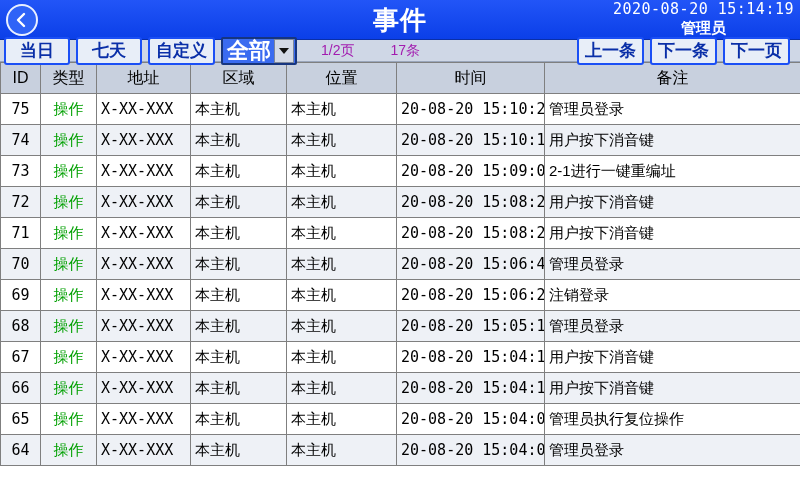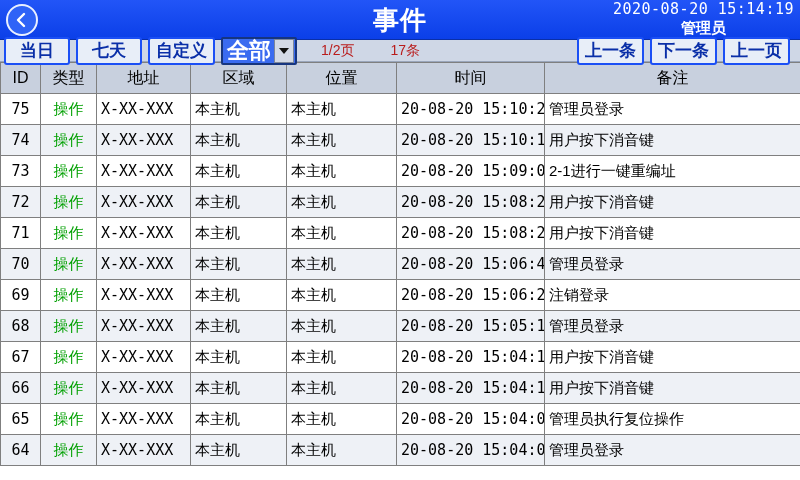--- a/index.html
+++ b/index.html
@@ -113,21 +113,21 @@
     display: flex; align-items: center; justify-content: center;
   }
   .caret {
     width: 0; height: 0;
     border-left: 5px solid transparent;
     border-right: 5px solid transparent;
     border-top: 6px solid #111111;
   }
   .tb-info {
     font-size: 14px;
-    color: #b91c1c;
+    color: #a21caf;
     margin: 0 10px;
     white-space: nowrap;
   }
   .tb-info.pages { margin-left: 18px; margin-right: 26px; }
   .tb-spacer { flex: 1; }
 
   
   .table-wrap {
     height: 404px;
     overflow: hidden;
@@ -198,21 +198,21 @@
       </span>
   </div>
 
   <div class="tb-info pages">1/2页</div>
   <div class="tb-info">17条</div>
 
   <div class="tb-spacer"></div>
 
   <div class="tb-btn">上一条</div>
   <div class="tb-btn">下一条</div>
-  <div class="tb-btn">上一页</div>
+  <div class="tb-btn">下一页</div>
 </div>
 
 <div class="table-wrap">
   <table class="evt">
     <colgroup>
       <col class="c-id">
         <col class="c-type">
         <col class="c-addr">
         <col class="c-area">
       <col class="c-pos">

